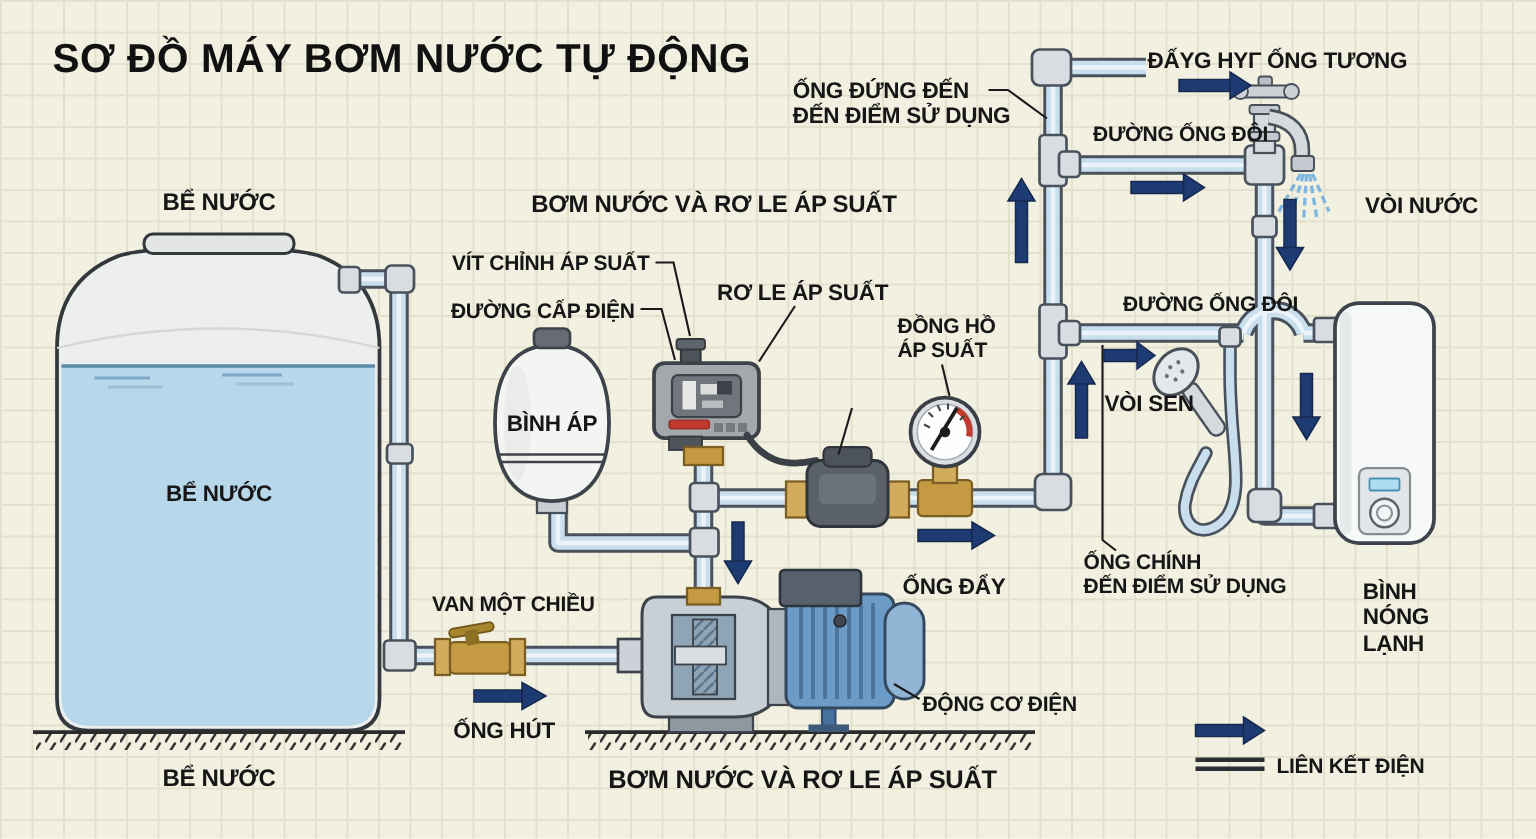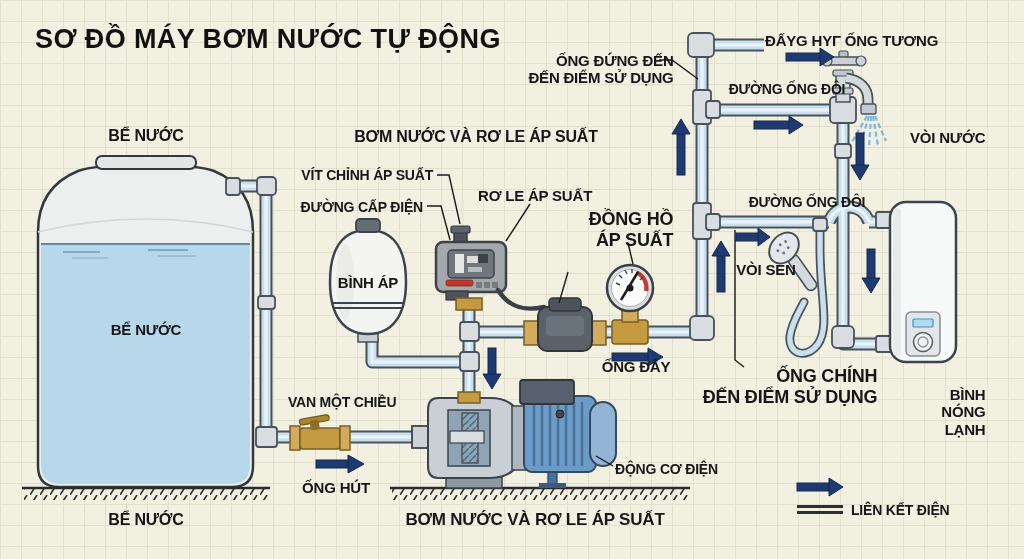--- a/index.html
+++ b/index.html
@@ -18,24 +18,24 @@
   .lbl{
     position:absolute;
     font-family:"Liberation Sans", sans-serif;
     font-weight:bold;
     color:#161616;
     font-size:14px;
     line-height:1.15;
     white-space:pre-line;
     letter-spacing:-0.2px;
   }
-  .ctr{transform:translateX(-50%);text-align:right;}
+  .ctr{transform:translateX(-50%);text-align:left;}
   .rgt{transform:translateX(-100%);text-align:left;}
   .title{font-size:27px;letter-spacing:0.4px;color:#111;}
-  .s15{font-size:15px;} .s16{font-size:16px;} .s17{font-size:17px;} .s14{font-size:18px;}
+  .s15{font-size:15px;} .s16{font-size:16px;} .s17{font-size:17px;} .s14{font-size:14px;}
   .pipe-o{fill:none;stroke:#49525c;stroke-width:13;stroke-linejoin:round;}
   .pipe-f{fill:none;stroke:#c9dfee;stroke-width:9;stroke-linejoin:round;}
   .pipe-s{fill:none;stroke:#eef6fb;stroke-width:3;stroke-linejoin:round;opacity:.9;}
   .hose-o{fill:none;stroke:#49525c;stroke-width:9;stroke-linecap:round;}
   .hose-f{fill:none;stroke:#c9dfee;stroke-width:5.5;stroke-linecap:round;}
   .fit{fill:#d9dde2;stroke:#49525c;stroke-width:1.8;}
   .brass{fill:#c49a42;stroke:#7a5e23;stroke-width:1.5;}
   .brassL{fill:#d2ab5c;stroke:#7a5e23;stroke-width:1.5;}
   .arrow{fill:#1e3a72;stroke:#16294f;stroke-width:1;}
   .leader{fill:none;stroke:#1a1a1a;stroke-width:1.4;}
@@ -308,21 +308,21 @@
 
 <div class="lbl ctr s16" style="left:476px;top:128px;">BƠM NƯỚC VÀ RƠ LE ÁP SUẤT</div>
 <div class="lbl ctr s17" style="left:535px;top:510px;">BƠM NƯỚC VÀ RƠ LE ÁP SUẤT</div>
 
 <div class="lbl rgt" style="left:433px;top:167px;">VÍT CHỈNH ÁP SUẤT</div>
 <div class="lbl rgt" style="left:423px;top:199px;">ĐƯỜNG CẤP ĐIỆN</div>
 <div class="lbl s15" style="left:478px;top:187px;">RƠ LE ÁP SUẤT</div>
 <div class="lbl ctr s15" style="left:368px;top:274px;">BÌNH ÁP</div>
 <div class="lbl ctr s14" style="left:631px;top:209px;">ĐỒNG HỒ
 ÁP SUẤT</div>
-<div class="lbl ctr s15" style="left:636px;top:358px;">ỐNG ĐẨY</div>
+<div class="lbl ctr s15" style="left:636px;top:383px;">ỐNG ĐẨY</div>
 
 <div class="lbl ctr s15" style="left:601px;top:52px;">ỐNG ĐỨNG ĐẾN
 ĐẾN ĐIỂM SỬ DỤNG</div>
 <div class="lbl s15" style="left:765px;top:32px;">ĐẤYG HYΓ ỐNG TƯƠNG</div>
 <div class="lbl ctr" style="left:787px;top:81px;">ĐƯỜNG ỐNG ĐÔI</div>
 <div class="lbl s15" style="left:910px;top:129px;">VÒI NƯỚC</div>
 <div class="lbl ctr" style="left:807px;top:194px;">ĐƯỜNG ỐNG ĐÔI</div>
 <div class="lbl ctr s15" style="left:766px;top:261px;">VÒI SEN</div>
 <div class="lbl ctr s14" style="left:790px;top:366px;">ỐNG CHÍNH
 ĐẾN ĐIỂM SỬ DỤNG</div>

